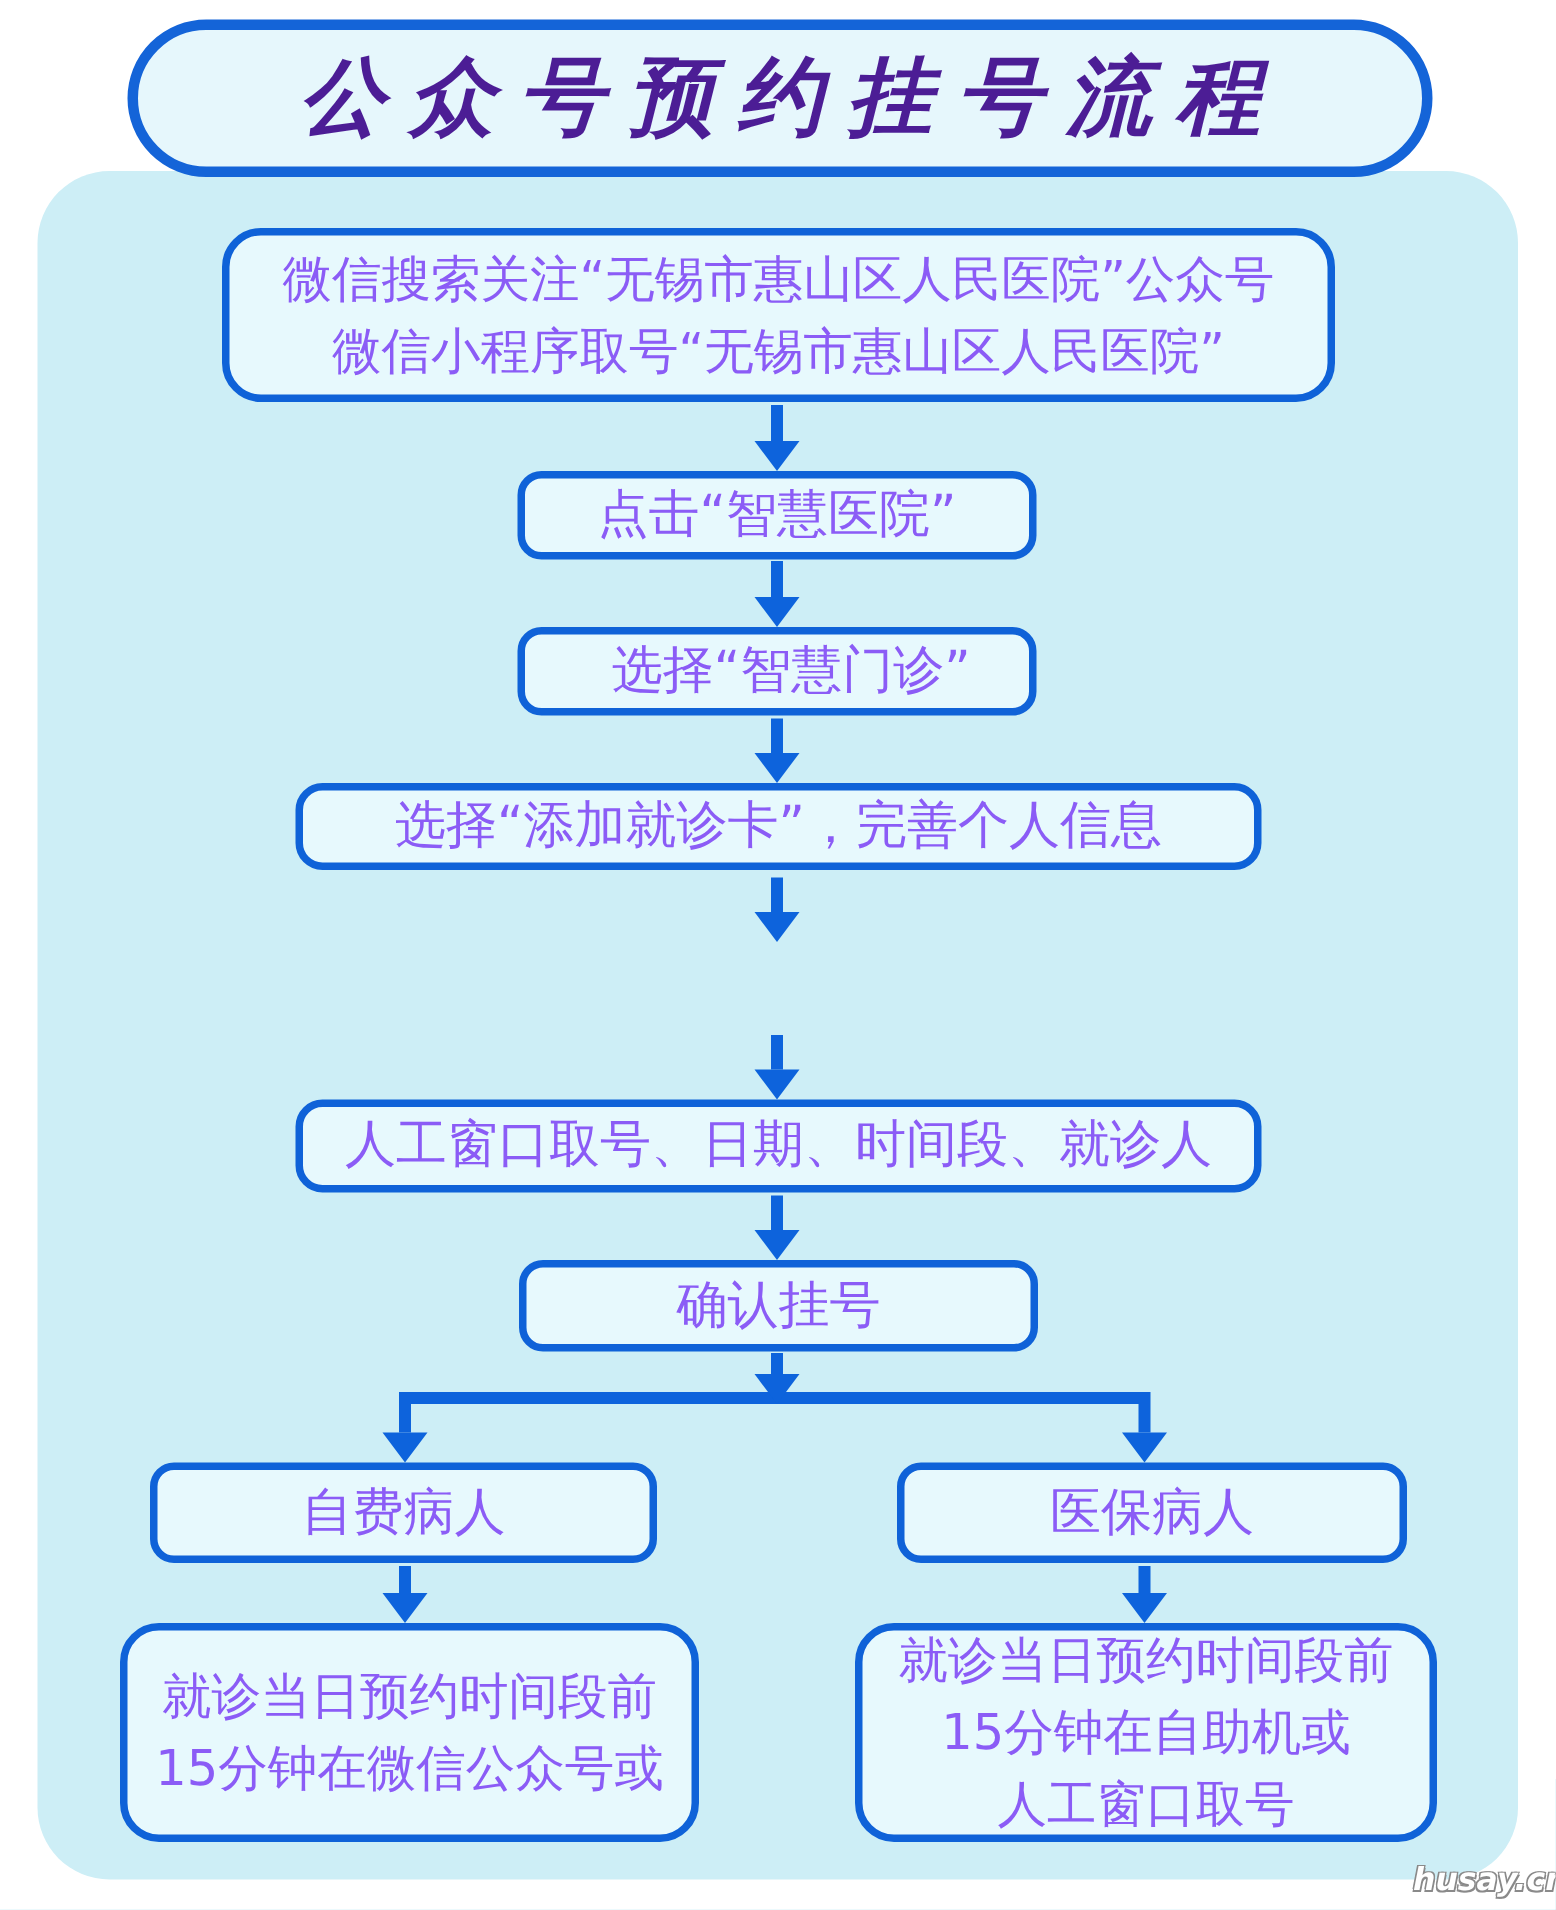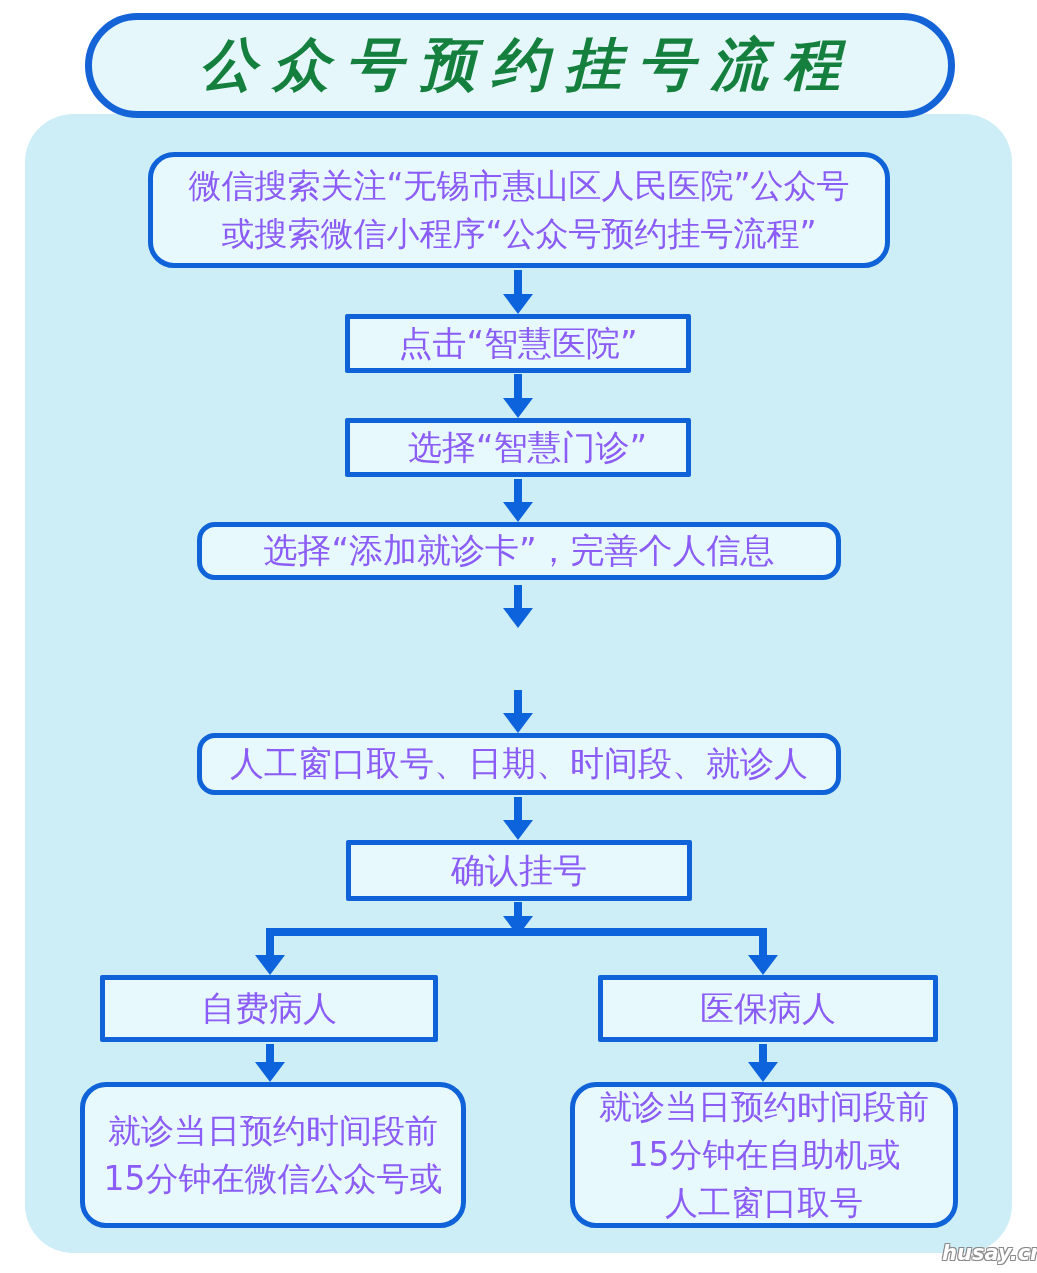--- a/index.html
+++ b/index.html
@@ -20,33 +20,33 @@
   
   .title-pill{
     position:absolute;left:85px;top:13px;width:870px;height:105px;
     box-sizing:border-box;
     background:#e6f7fc;border:7px solid #1464d8;border-radius:60px;
     display:flex;align-items:center;justify-content:center;z-index:5;
   }
   .title-text{
     font-size:57px;font-weight:bold;font-style:italic;
     letter-spacing:16px;text-indent:16px;
-    color:#15803d;white-space:nowrap;
+    color:#4c1d95;white-space:nowrap;
   }
 
   
   .node{
     position:absolute;box-sizing:border-box;
     background:#e7f9fd;border:5px solid #0f62d8;
     display:flex;flex-direction:column;align-items:center;justify-content:center;
     color:#8b5cf6;text-align:center;line-height:1.45;z-index:3;
   }
   .r-lg{border-radius:26px;}
   .r-md{border-radius:18px;}
-  .r-sm{border-radius:2px;}
+  .r-sm{border-radius:16px;}
 
   .n1{left:148px;top:152px;width:742px;height:116px;font-size:33px;}
   .n2{left:345px;top:314px;width:346px;height:59px;font-size:34px;}
   .n3{left:345px;top:418px;width:346px;height:59px;font-size:34px;padding-left:19px;}
   .n4{left:197px;top:522px;width:644px;height:58px;font-size:34px;}
   .n5{left:345px;top:628px;width:346px;height:60px;font-size:34px;}
   .n6{left:197px;top:733px;width:644px;height:62px;font-size:34px;}
   .n7{left:346px;top:840px;width:346px;height:61px;font-size:34px;}
 
   .b-left {left:100px;top:975px;width:338px;height:67px;font-size:34px;}
@@ -95,21 +95,21 @@
 <div class="canvas">
 
   <div class="panel"></div>
 
   <div class="title-pill">
     <div class="title-text">公众号预约挂号流程</div>
   </div>
 
   <div class="node r-lg n1">
     <span>微信搜索关注“无锡市惠山区人民医院”公众号</span>
-    <span>或搜索微信小程序“公众号预约挂号流程”</span>
+    <span>微信小程序取号“无锡市惠山区人民医院”</span>
   </div>
 
   <div class="arrow a1">
       <div class="stem"></div>
       <div class="head"></div>
     </div>
 
   <div class="node r-sm n2">
     <span>点击“智慧医院”</span>
   </div>

